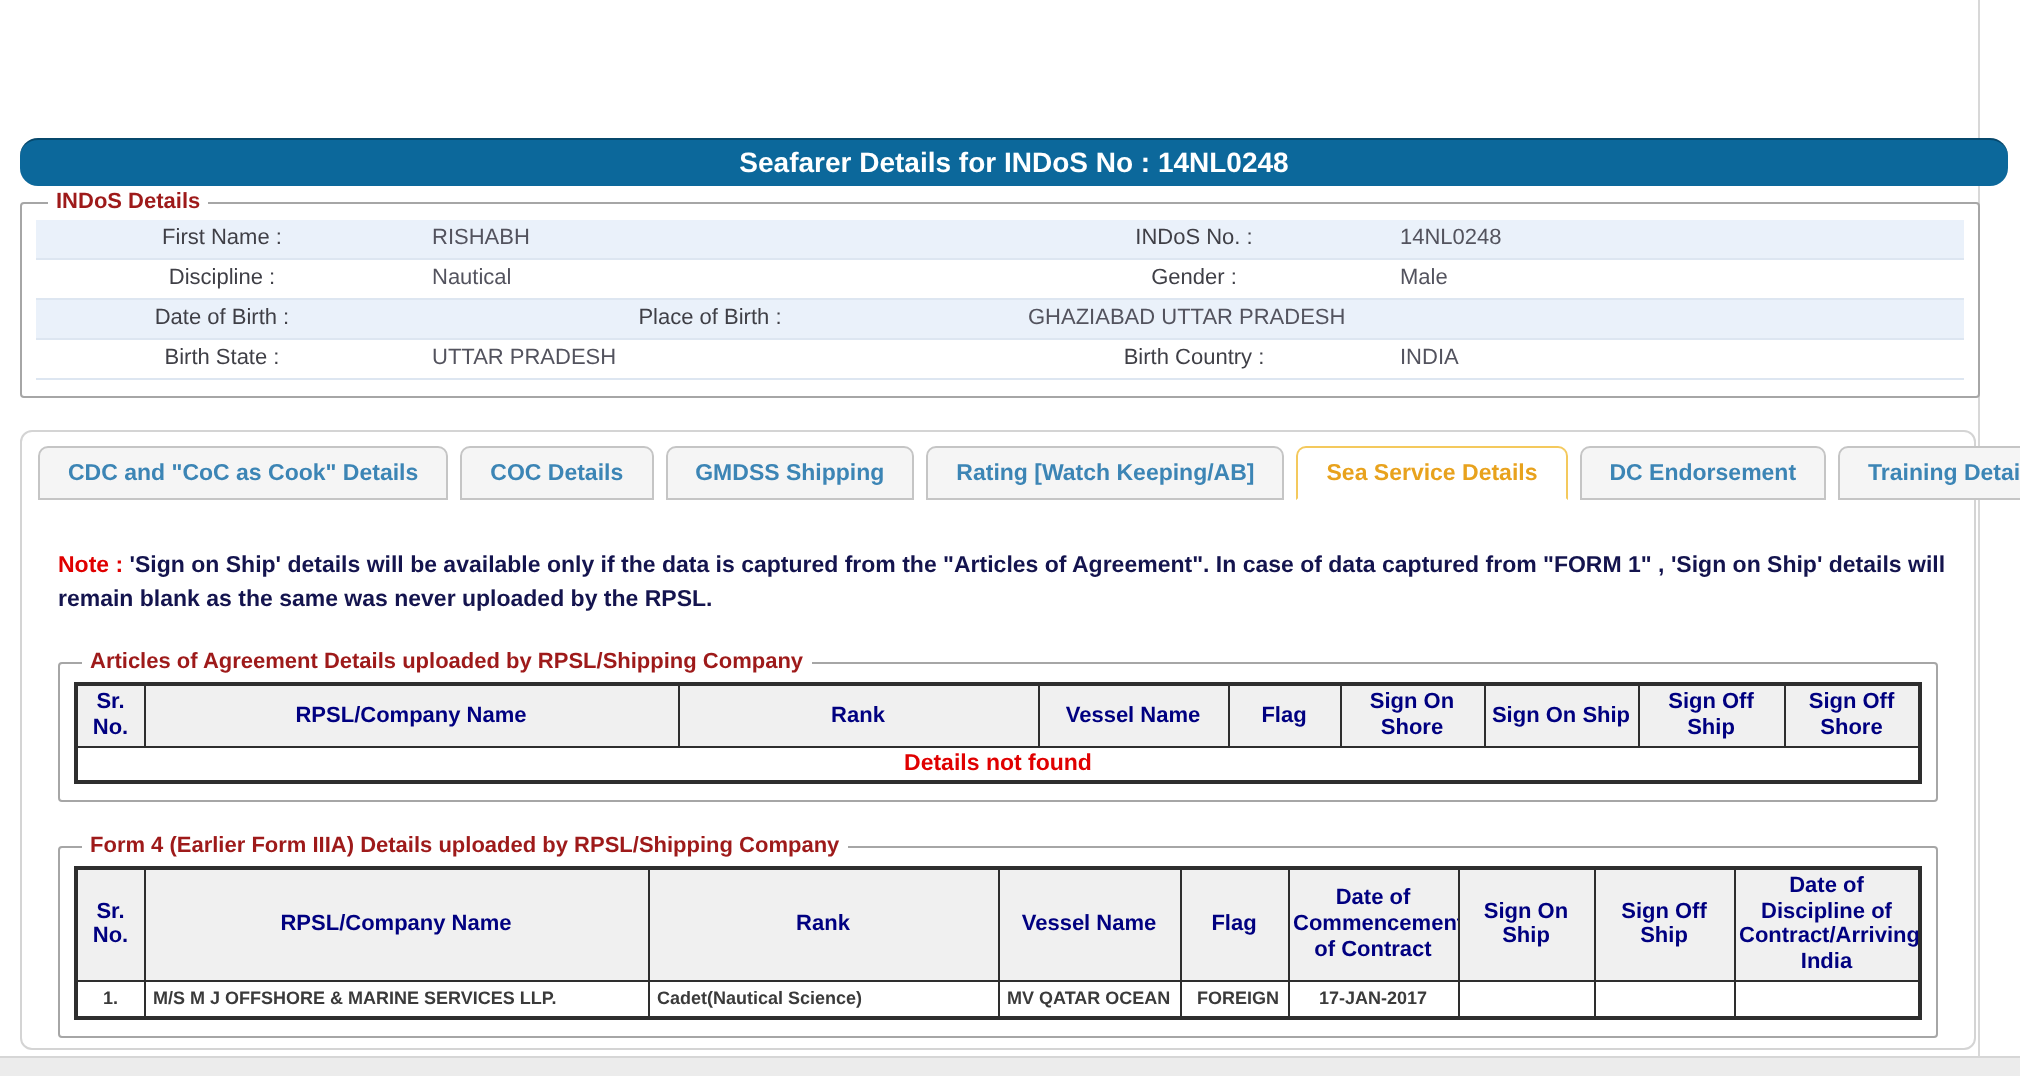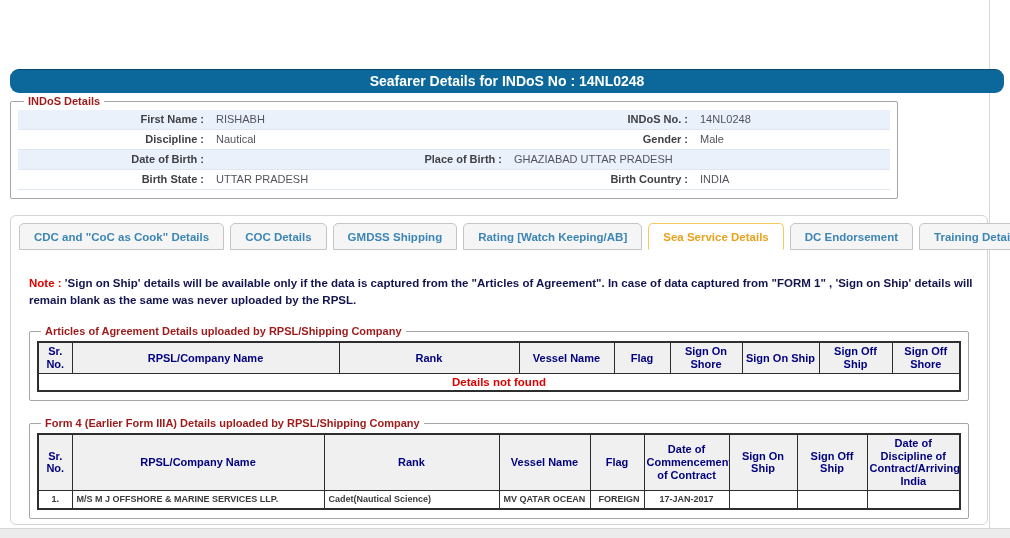--- a/index.html
+++ b/index.html
@@ -12,25 +12,25 @@
     background:#ececec; border-top:1px solid #d6d6d6; }
 
   .title-bar { position:absolute; left:10px; top:69px; width:994px; height:24px;
     background:var(--title-bar-bg,#0C689B); border-top:1px solid #07486c;
     color:#ffffff; font-weight:bold; font-size:14px; text-align:center; line-height:23px;border-radius:9px; }
 
   fieldset { border:1px solid #a6a6a6; border-radius:2px; }
   legend { color:var(--legend-red,#9E1A1A); font-weight:bold; font-size:11px;
     padding:0 4px; margin-left:6px; }
 
-  .indos-fieldset { position:absolute; left:10px; top:95px; width:888px; padding:3px 7px 8px 7px; }
+  .indos-fieldset { position:absolute; left:10px; top:95px; width:980px; padding:3px 7px 8px 7px; }
   .field-row { display:grid; grid-template-columns:190px 298px 186px auto;
     height:20px; line-height:19px; font-size:11px; border-bottom:1px solid #dde6f1; }
   .field-row.alt { background:var(--row-alt-bg,#EAF1FA); }
-  .flabel { font-weight:bold; color:#3f3f46; text-align:right; padding-right:4px; }
+  .flabel { font-weight:normal; color:#3f3f46; text-align:center; padding-right:4px; }
   .fvalue { color:#53535e; padding-left:8px; }
 
   .tab-panel { position:absolute; left:10px; top:215px; width:978px; height:310px;
     background:#fff; border:1px solid #d4d4d4; border-radius:6px; }
   .tabs { display:flex; gap:6px; padding:7px 0 0 8px; }
   .tab { background:#f5f5f5; border:1px solid #c5c5c5; border-radius:5px 5px 0 0;
     color:var(--tab-text,#3C85B5); font-weight:bold; font-size:11.5px;
     padding:7px 14px 6px 14px; cursor:pointer; white-space:nowrap; }
   .tab.active { background:#fff; border-color:var(--active-tab-border,#F4C95D);
     border-bottom-color:#ffffff; color:var(--active-tab,#E8A21D); }

